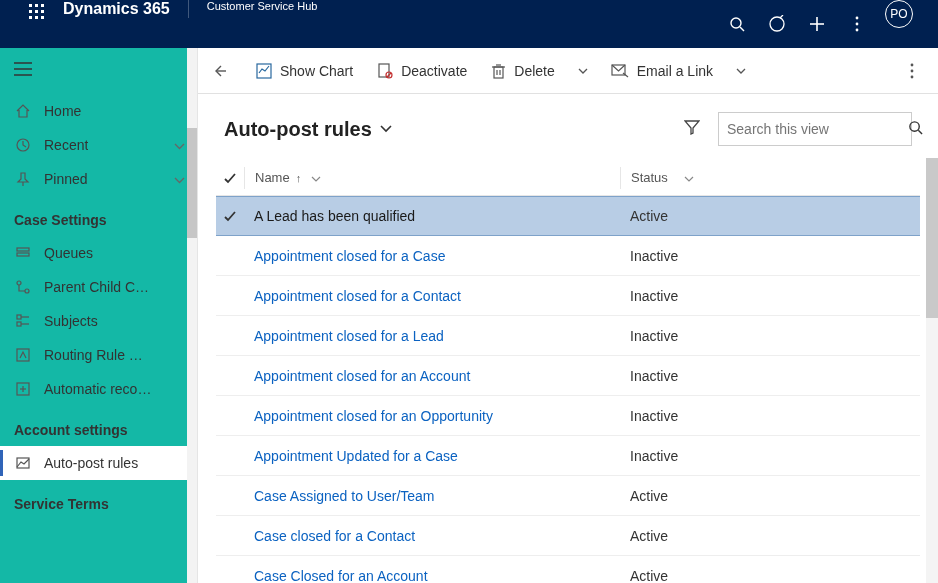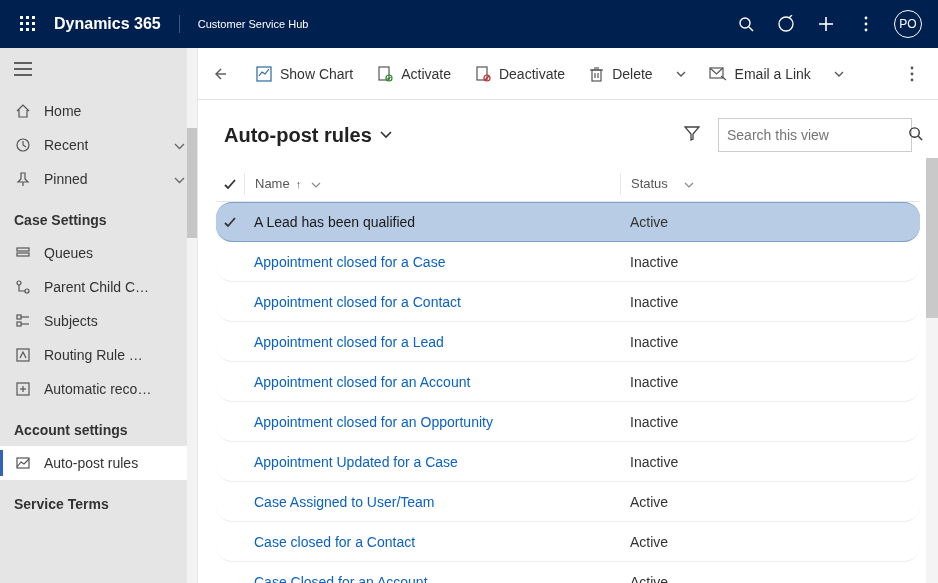--- a/index.html
+++ b/index.html
@@ -1,21 +1,21 @@
 <!DOCTYPE html>
 <html><head>
 <meta charset="utf-8">
 <style>
   * { box-sizing: border-box; margin: 0; padding: 0; font-family: "Segoe UI", sans-serif; }
   html, body { width: 938px; height: 583px; overflow: hidden; background: #fff; }
 
   
   .topbar {
     height: 48px; background: #002050; color: #fff;
-    display: flex; align-items: center; padding: 0 16px;
+    display: flex; align-items: flex-start; padding: 0 25px;
   }
   .topbar .waffle { width: 24px; height: 24px; display: flex; align-items: center; justify-content: center; cursor: pointer; margin-right: 14px;}
   .topbar .brand { font-weight: 600; font-size: 16px; padding-right: 18px; border-right: 1px solid rgba(255,255,255,0.25); margin-right: 18px; }
   .topbar .appname { font-size: 11px; }
   .topbar .spacer { flex: 1; }
   .topbar .topicon { width: 40px; height: 48px; display:flex; align-items:center; justify-content:center; cursor:pointer; }
   .topbar .avatar { width:28px; height:28px; border:1px solid #fff; border-radius:50%; display:flex; align-items:center; justify-content:center; font-size:12px; margin-left:8px; }
 
   
   .layout { display:flex; height: calc(583px - 48px); }
@@ -24,21 +24,21 @@
   .nav-icon { width: 18px; display:flex; justify-content:center; color:#555;}
   .side-row { display:flex; align-items:center; height:34px; font-size:14px; color:#333; cursor:pointer; padding-left: 14px;}
   .side-row .label { margin-left: 12px; white-space:nowrap; overflow:hidden; text-overflow:ellipsis; max-width: 108px; }
   .side-row .chev { margin-left: auto; margin-right: 12px; color:#666; }
   .side-section { font-weight:700; font-size:14px; padding: 16px 0 8px 14px; color:#333; }
   .side-row.active { position:relative; background:#fff;}
   .side-row.active::before { content:""; position:absolute; left:0; top:4px; bottom:4px; width:3px; background:#3064b8;}
 
   
   .content { flex:1; display:flex; flex-direction:column; position:relative; }
-  .cmdbar { height:52px; border-bottom:1px solid #e1e1e1; display:flex; align-items:center; padding: 0 8px 0 4px; gap:4px;}
+  .cmdbar { height:46px; border-bottom:1px solid #e1e1e1; display:flex; align-items:center; padding: 0 8px 0 4px; gap:4px;}
   .cmdbar .back { width:40px; display:flex; justify-content:center; cursor:pointer; color:#555;}
   .cmdbtn { display:flex; align-items:center; gap:8px; padding: 6px 10px; font-size:14px; color:#333; cursor:pointer; }
   .cmdsplit { width:28px; display:flex; justify-content:center; cursor:pointer; color:#555;}
   .cmdspacer { flex:1; }
   .cmdmore { width:36px; display:flex; justify-content:center; cursor:pointer;}
 
   
   .viewhdr { display:flex; align-items:center; padding: 18px 26px 6px 26px; }
   .viewtitle { font-size:20px; font-weight:600; color:#222; display:flex; align-items:center; gap:8px; cursor:pointer;}
   .viewhdr .sp { flex:1; }
@@ -46,34 +46,34 @@
   .search { border:1px solid #ccc; height:34px; width:194px; display:flex; align-items:center; padding:0 8px; }
   .search input { border:none; outline:none; flex:1; font-size:14px; background:transparent; color:#333;}
   .search .sicon { color:#333; cursor:pointer; }
 
   
   .gridwrap { flex:1; overflow:hidden; position:relative; padding: 8px 18px 4px 18px;}
   .ghead { display:flex; align-items:center; height:36px; border-bottom:1px solid #e6e6e6; color:#555; font-size:13px;}
   .gcol-check { width:28px; display:flex; justify-content:center; color:#333;}
   .gcol-name { flex:1; padding-left:4px; display:flex; align-items:center; gap:6px; border-left:1px solid #e6e6e6; height: 22px; padding-left: 10px;}
   .gcol-status { width:300px; display:flex; align-items:center; gap:12px; border-left:1px solid #e6e6e6; height: 22px; padding-left: 10px;}
-  .grow { display:flex; align-items:center; height:40px; border-bottom:1px solid #eee; font-size:14px;border-radius:16px;}
+  .grow { display:flex; align-items:center; height:40px; border-bottom:1px solid #eee; font-size:14px;}
   .grow .gcol-check { color:#333; }
   .grow .namecell { color:#0b62c1; cursor:pointer; padding-left:10px; flex:1;}
   .grow .statuscell { width:300px; padding-left:10px; color:#333;}
   .grow.selected { background:#b8cde5; border-top:1px solid #7ea2c9; border-bottom:1px solid #7ea2c9;}
   .grow.selected .namecell { color:#1a1a1a; }
   .content-scroll { position:absolute; right:0; top:0; width:12px; height:100%; }
   .content-scroll .track { position:absolute; right:0; top:110px; bottom:0; width:12px; background:#f4f4f4;}
   .content-scroll .thumb { position:absolute; right:0; top:110px; width:12px; height:160px; background:#c9c9c9;}
 
   .sortarrow { font-size:11px;}
   .coldrop { font-size:11px; color:#888; margin-left:4px; }
 
-  .leftcol { display:flex; flex-direction:column; width:198px; border-right:1px solid #e5e5e5; background:#e5e5e5; position:relative;}
+  .leftcol { display:flex; flex-direction:column; width:198px; border-right:1px solid #e5e5e5; background:#14b8a6; position:relative;}
 </style>
 </head>
 <body>
 
 <div class="topbar">
   <div class="waffle">
     <svg width="16" height="16" viewBox="0 0 16 16">
         <g fill="#fff">
           <rect x="0" y="0" width="3" height="3"></rect>
           <rect x="6" y="0" width="3" height="3"></rect>
@@ -244,28 +244,20 @@
       <div class="cmdbtn">
         <svg width="16" height="16" viewBox="0 0 16 16" fill="none" stroke="#28689e" stroke-width="1.2">
             <rect x="1" y="1" width="14" height="14"></rect>
             <polyline points="3,10 6,6 9,8 13,3"></polyline>
           </svg>
         <span>Show Chart</span>
       </div>
       <div class="cmdbtn">
         <svg width="16" height="16" viewBox="0 0 16 16" fill="none" stroke="#555" stroke-width="1.2">
             <rect x="2" y="1" width="10" height="13"></rect>
-            <circle cx="12" cy="12" r="3" stroke="#2a8a2a"></circle>
-            <path d="M10.5 12 l1 1 l2 -2" stroke="#2a8a2a"></path>
-          </svg>
-        <span>Activate</span>
-      </div>
-      <div class="cmdbtn">
-        <svg width="16" height="16" viewBox="0 0 16 16" fill="none" stroke="#555" stroke-width="1.2">
-            <rect x="2" y="1" width="10" height="13"></rect>
             <circle cx="12" cy="12" r="3" stroke="#c43030"></circle>
             <line x1="10" y1="14" x2="14" y2="10" stroke="#c43030"></line>
           </svg>
         <span>Deactivate</span>
       </div>
       <div class="cmdbtn">
         <svg width="15" height="16" viewBox="0 0 15 16" fill="none" stroke="#555" stroke-width="1.2">
             <rect x="3" y="4" width="9" height="11"></rect>
             <line x1="1" y1="4" x2="14" y2="4"></line>
             <line x1="5" y1="2" x2="10" y2="2"></line>

